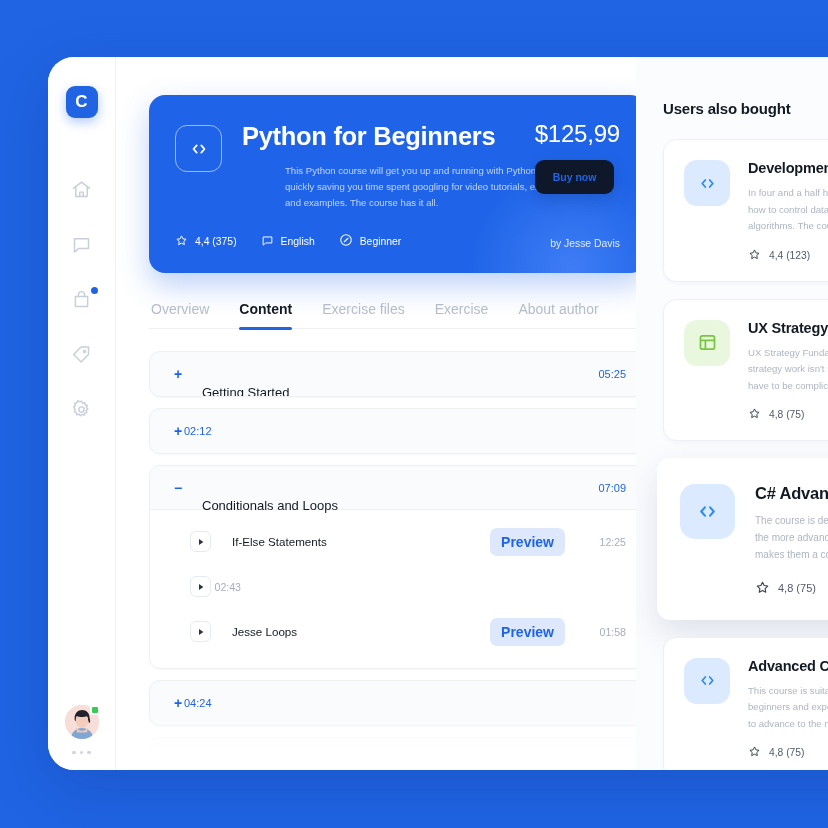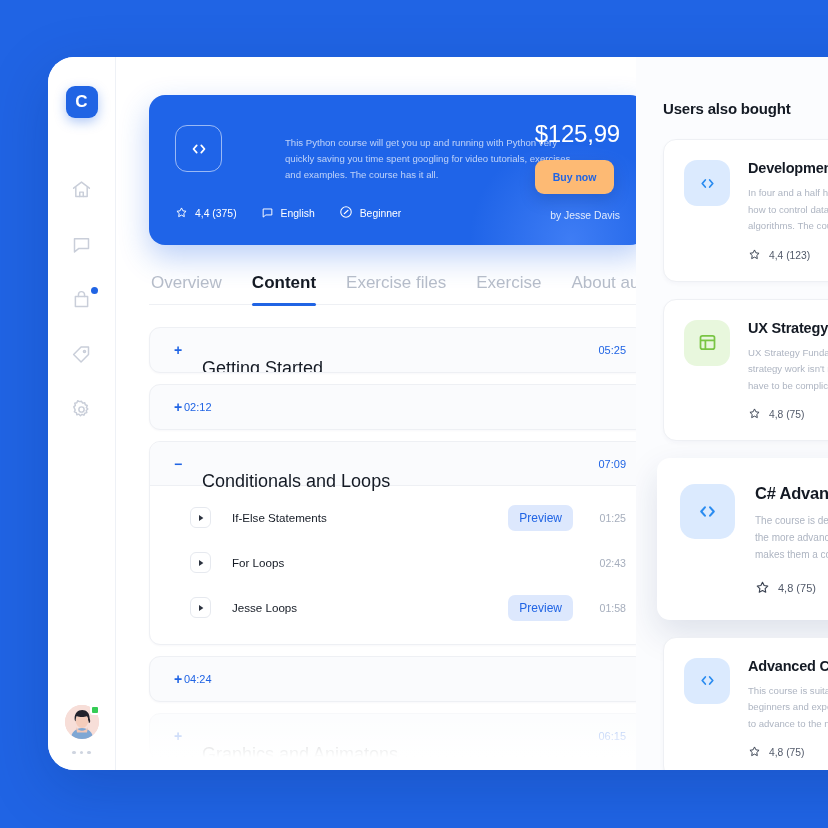--- a/index.html
+++ b/index.html
@@ -155,21 +155,21 @@
     right: 26px; top: 25px;
     text-align: center;
     z-index: 3;
   }
   .hero-price {
     font-size: 24px; font-weight: normal; letter-spacing: -.2px;
   }
   .buy-btn {
     margin-top: 12px;
     display: block;
-    background: #fdba74;
+    background: #0f172a;
     color: #2064e4;
     font-size: 10.5px;
     font-weight: bold;
     border: none;
     border-radius: 9px;
     padding: 11px 18px;
     cursor: pointer;
     box-shadow: 0 6px 16px rgba(8,40,110,.22);
     font-family: inherit;
     white-space: nowrap;
@@ -192,21 +192,21 @@
 
   
   .tabs {
     display: flex; gap: 30px;
     margin-top: 28px;
     padding-left: 2px;
     border-bottom: 1px solid #eef0f4;
     width: 497px;
   }
   .tab {
-    font-size: 17px;
+    font-size: 14px;
     color: #b5bcc9;
     padding-bottom: 11px;
     position: relative;
     cursor: pointer;
     white-space: nowrap;
   }
   .tab.active { color: #141a24; font-weight: bold; }
   .tab.active::after {
     content: "";
     position: absolute; left: 0; right: 0; bottom: -1.5px;
@@ -233,21 +233,21 @@
   .acc-item.open .acc-head {
     background: #fafbfd;
     border-bottom: 1px solid #eef0f4;
   }
   .acc-sign {
     width: 12px; color: #2064e4; font-size: 14px;
     font-weight: bold; text-align: center; line-height: 1;
   }
   .acc-title {
     margin-left: 18px;
-    font-size: 18px;
+    font-size: 13px;
     color: #141a24;
     flex: 1 1 auto;
     margin-top: 36px;
   }
   .acc-time { font-size: 11px; color: #2064e4; }
   .acc-body { padding: 9px 19px 14px 22px; }
   .lesson {
     display: flex; align-items: center;
     height: 45px;
     cursor: pointer;
@@ -262,25 +262,25 @@
   }
   .lesson-title {
     margin-left: 21px;
     font-size: 11.6px;
     color: #141a24;
     flex: 1 1 auto;
   }
   .preview-badge {
     background: #dde8fd;
     color: #2064e4;
-    font-size: 12px;
-    font-weight: normal;
+    font-size: 14px;
+    font-weight: bold;
     border-radius: 7px;
     padding: 6px 11px;
-    margin-right: 23px;
+    margin-right: 31px;
     white-space: nowrap;
   }
   .lesson-time { font-size: 10.6px; color: #a6aebd; width: 30px; text-align: right; }
   .acc-item.faded { opacity: .45; }
 
   
   .main-fade {
     position: absolute;
     left: 0; right: 0; bottom: 0;
     height: 58px;
@@ -435,20 +435,21 @@
 
       <div class="hero">
         <div class="hero-top">
           <div class="hero-icon">
             <svg width="22" height="22" viewBox="0 0 24 24" fill="none" stroke="#ffffff" stroke-width="1.9" stroke-linecap="round" stroke-linejoin="round">
               <path d="M9.5 8 6 12l3.5 4"></path>
                 <path d="M14.5 8 18 12l-3.5 4"></path>
             </svg>
           </div>
           <div class="hero-body">
+            <div class="hero-title">Python for Beginners</div>
             <div class="hero-desc">This Python course will get you up and running with Python very quickly saving you time spent googling for video tutorials, exercises and examples. The course has it all.</div>
           </div>
         </div>
 
         <div class="hero-price-col">
           <div class="hero-price">$125,99</div>
           <button class="buy-btn">Buy now</button>
         </div>
 
         <div class="hero-meta">
@@ -516,30 +517,29 @@
           <div class="acc-body">
 
             <div class="lesson">
               <span class="play-btn">
                 <svg width="8" height="8" viewBox="0 0 10 10" fill="#2c3340">
                     <path d="M2.5 1.4 8 5l-5.5 3.6z"></path>
                   </svg>
               </span>
               <span class="lesson-title">If-Else Statements</span>
               <span class="preview-badge">Preview</span>
-              <span class="lesson-time">01:25</span>
+              <span class="lesson-time">12:25</span>
             </div>
 
             <div class="lesson">
               <span class="play-btn">
                 <svg width="8" height="8" viewBox="0 0 10 10" fill="#2c3340">
                     <path d="M2.5 1.4 8 5l-5.5 3.6z"></path>
                   </svg>
               </span>
-              <span class="lesson-title">For Loops</span>
               <span class="lesson-time">02:43</span>
             </div>
 
             <div class="lesson">
               <span class="play-btn">
                 <svg width="8" height="8" viewBox="0 0 10 10" fill="#2c3340">
                     <path d="M2.5 1.4 8 5l-5.5 3.6z"></path>
                   </svg>
               </span>
               <span class="lesson-title">Jesse Loops</span>

